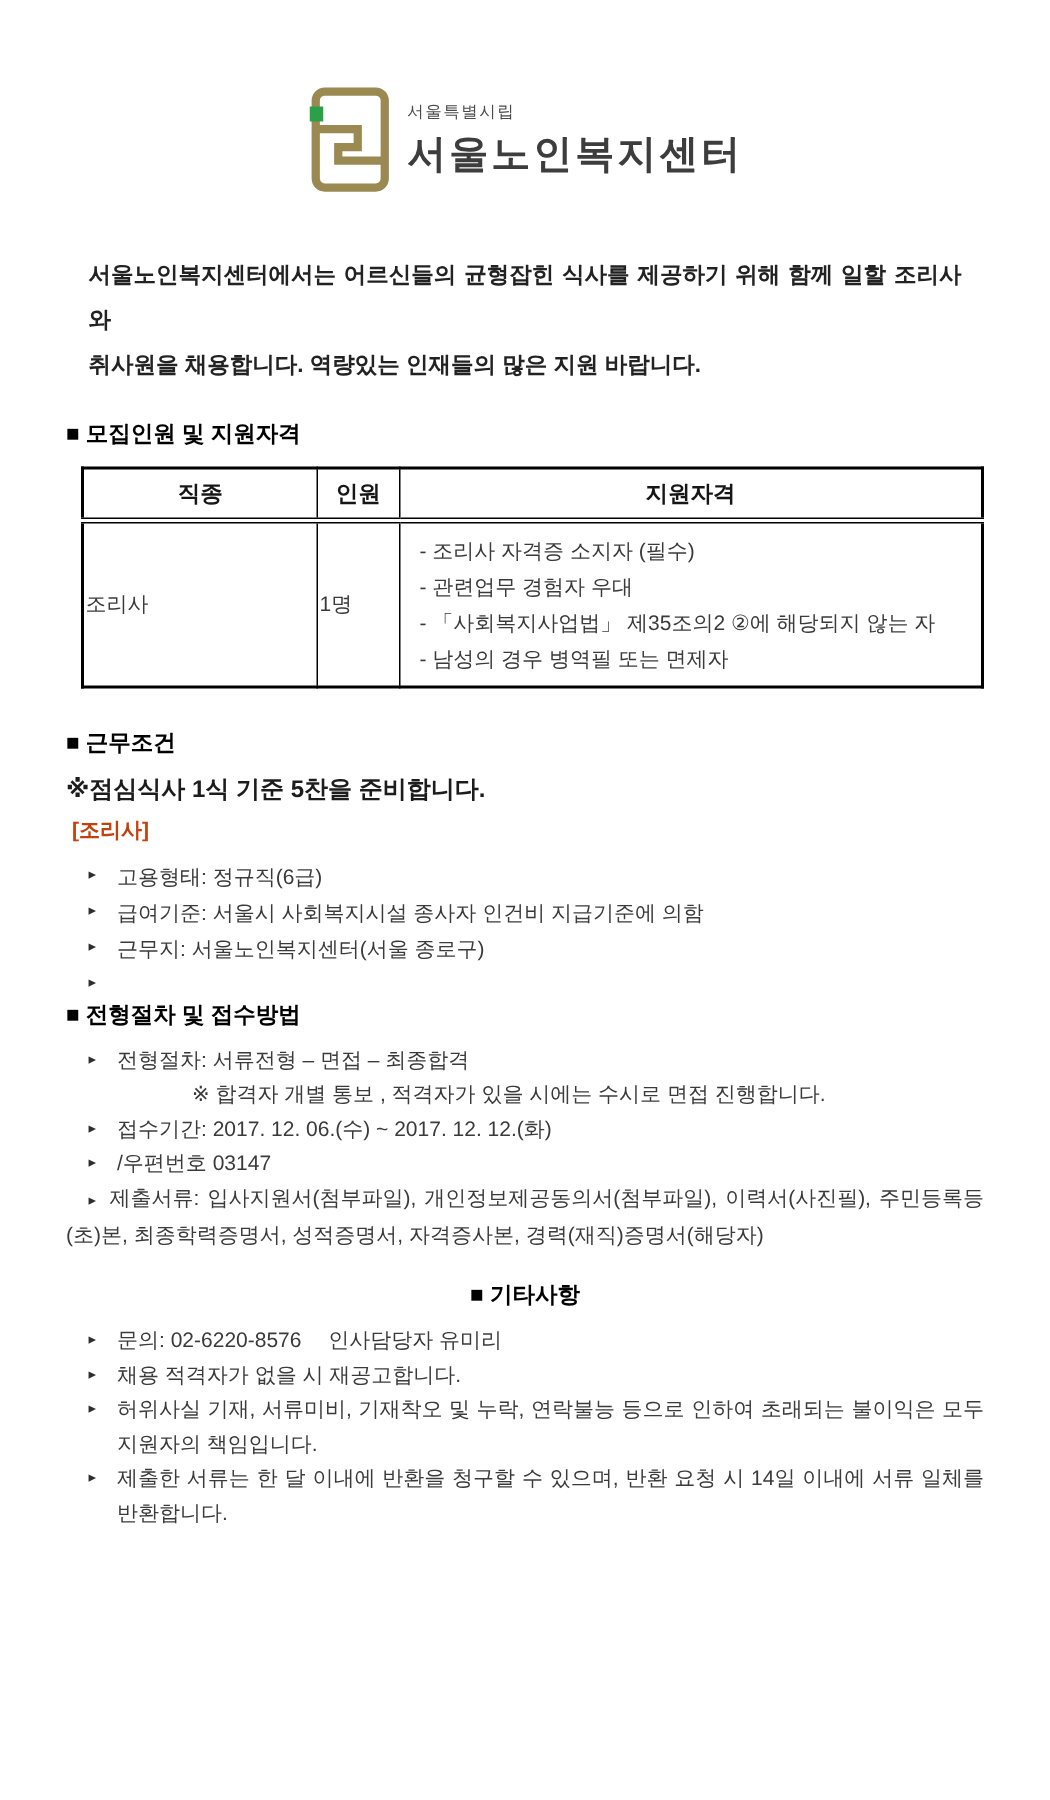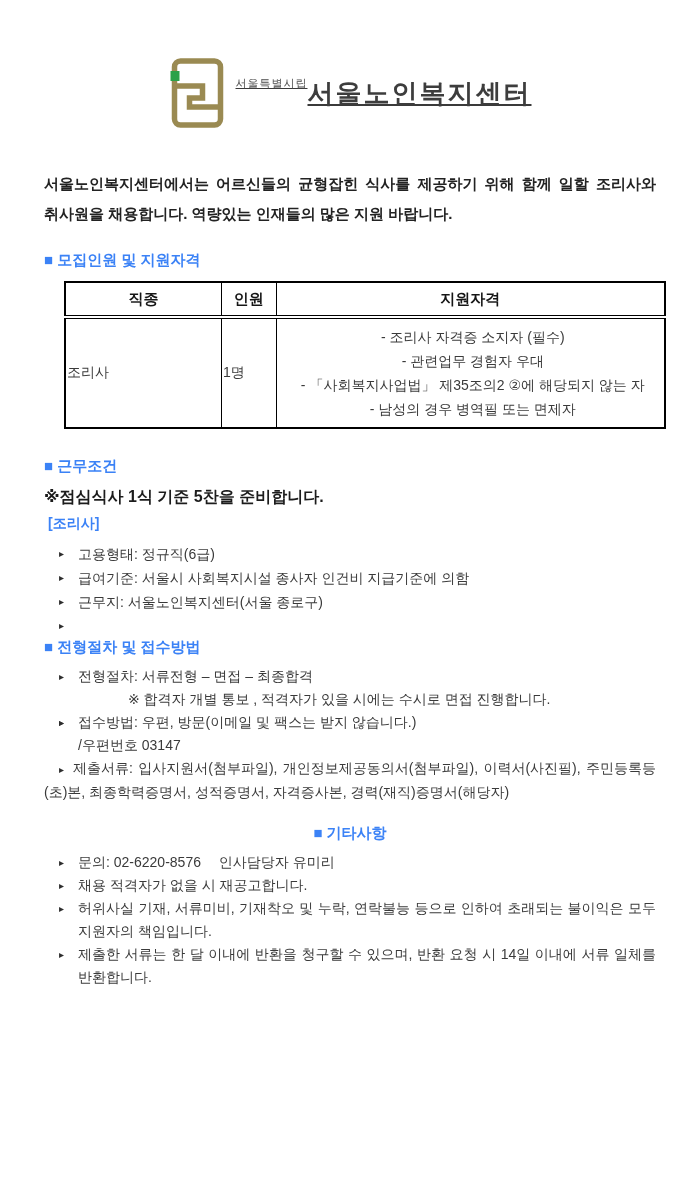--- a/index.html
+++ b/index.html
@@ -6,53 +6,53 @@
   body{
     width:700px;height:1200px;overflow:hidden;
     font-family:"Liberation Sans","DejaVu Sans",sans-serif;
     color:#3a3a3a;
   }
   .page{position:relative;width:700px;height:1200px;box-sizing:border-box;padding:0 44px;}
 
   
   .logo{margin-top:57px;display:flex;justify-content:center;align-items:center;gap:10px;}
   .logo-mark{flex:0 0 auto;}
-  .logo-text{display:flex;flex-direction:row;justify-content:flex-start;text-decoration:underline;}
+  .logo-text{display:flex;flex-direction:column;justify-content:flex-start;}
   .logo-sub{font-size:11px;letter-spacing:1px;color:#4a4a4a;margin-bottom:3px;}
   .logo-title{font-size:26px;font-weight:600;letter-spacing:2px;color:#3d3d3d;}
 
   
-  .intro{margin:40px 0 0;font-size:15px;font-weight:700;color:#222;line-height:30px;}
+  .intro{margin:40px 15px 0;font-size:15px;font-weight:700;color:#222;line-height:30px;}
   .intro-l1{display:block;text-align:justify;text-align-last:justify;}
   .intro-l2{display:block;}
 
   
-  h2{font-size:15px;font-weight:700;color:#3b82f6;margin:0;line-height:20px;}
+  h2{font-size:15px;font-weight:700;color:#000000;margin:0;line-height:20px;}
   .s1{margin-top:21px;}
   .s2{margin-top:27px;}
   .s3{margin-top:23px;}
   .s4{margin-top:19px;text-align:center;}
 
   
-  table{border-collapse:collapse;width:calc(100% - 10px);margin:11px 0 0 20px;table-layout:fixed;}
+  table{border-collapse:collapse;width:calc(100% - 10px);margin:11px 0 0 10px;table-layout:fixed;}
   table,th,td{border:1px solid #000;}
   table{border-width:2px;}
   thead th{border-bottom:4px double #000;font-size:15px;font-weight:700;color:#161616;height:30px;text-align:center;}
   th.col-job{width:25.5%;}
   th.col-count{width:8.6%;}
   tbody td{height:96px;font-size:14px;color:#3a3a3a;vertical-align:middle;}
   td.cell-center{}
-  td.cell-quals{padding:6px 8px 6px 13px;line-height:24px;text-align:center;}
+  td.cell-quals{padding:6px 8px 6px 13px;line-height:24px;}
 
   
   ul{list-style:none;margin:0;padding:0;}
   li{position:relative;padding-left:34px;font-size:14px;color:#3a3a3a;line-height:24px;}
   .mk{position:absolute;left:15px;top:0;font-size:10px;color:#2e2e2e;line-height:inherit;}
   .note{margin:11px 0 0;font-size:16px;font-weight:700;color:#1c1c1c;line-height:20px;}
-  .subhead{margin:6px 0 0 4px;font-size:14px;font-weight:700;color:#3b82f6;line-height:20px;}
+  .subhead{margin:6px 0 0 4px;font-size:14px;font-weight:700;color:#c2410c;line-height:20px;}
   .blist{margin-top:9px;}
   .plist{margin-top:8px;}
   .plist li{line-height:23px;}
   .sub{margin-left:50px;}
   .sub2{}
   .docs{padding-left:0;text-indent:15px;text-align:justify;}
   .mk-inline{font-size:10px;color:#2e2e2e;margin-right:9px;}
   .elist{margin-top:8px;}
   .elist li{line-height:23px;}
   .justify{text-align:justify;}
@@ -112,24 +112,24 @@
     <li><span class="mk">▸</span></li>
   </ul>
 
   <h2 class="s3">■ 전형절차 및 접수방법</h2>
   <ul class="plist">
     <li>
       <span class="mk">▸</span><span>전형절차: 서류전형 – 면접 – 최종합격</span>
       <div class="sub">※ 합격자 개별 통보 , 적격자가 있을 시에는 수시로 면접 진행합니다.</div>
     </li>
     <li>
-      <span class="mk">▸</span>
+      <span class="mk">▸</span><span>접수기간: 2017. 12. 06.(수) ~ 2017. 12. 12.(화)</span>
     </li>
     <li>
-      <span class="mk">▸</span><span>접수방법: 우편, 방문(이메일 및 팩스는 받지 않습니다.)</span>
+      <span class="mk">▸</span>
       <div class="sub2">/우편번호 03147</div>
     </li>
     <li class="docs">
       <span class="mk-inline">▸</span><span>제출서류:  입사지원서(첨부파일),  개인정보제공동의서(첨부파일),  이력서(사진필),  주민등록등(초)본, 최종학력증명서, 성적증명서, 자격증사본, 경력(재직)증명서(해당자)</span>
     </li>
   </ul>
 
   <h2 class="s4">■ 기타사항</h2>
   <ul class="elist">
     <li><span class="mk">▸</span><span>문의: 02-6220-8576 　인사담당자 유미리</span></li>

